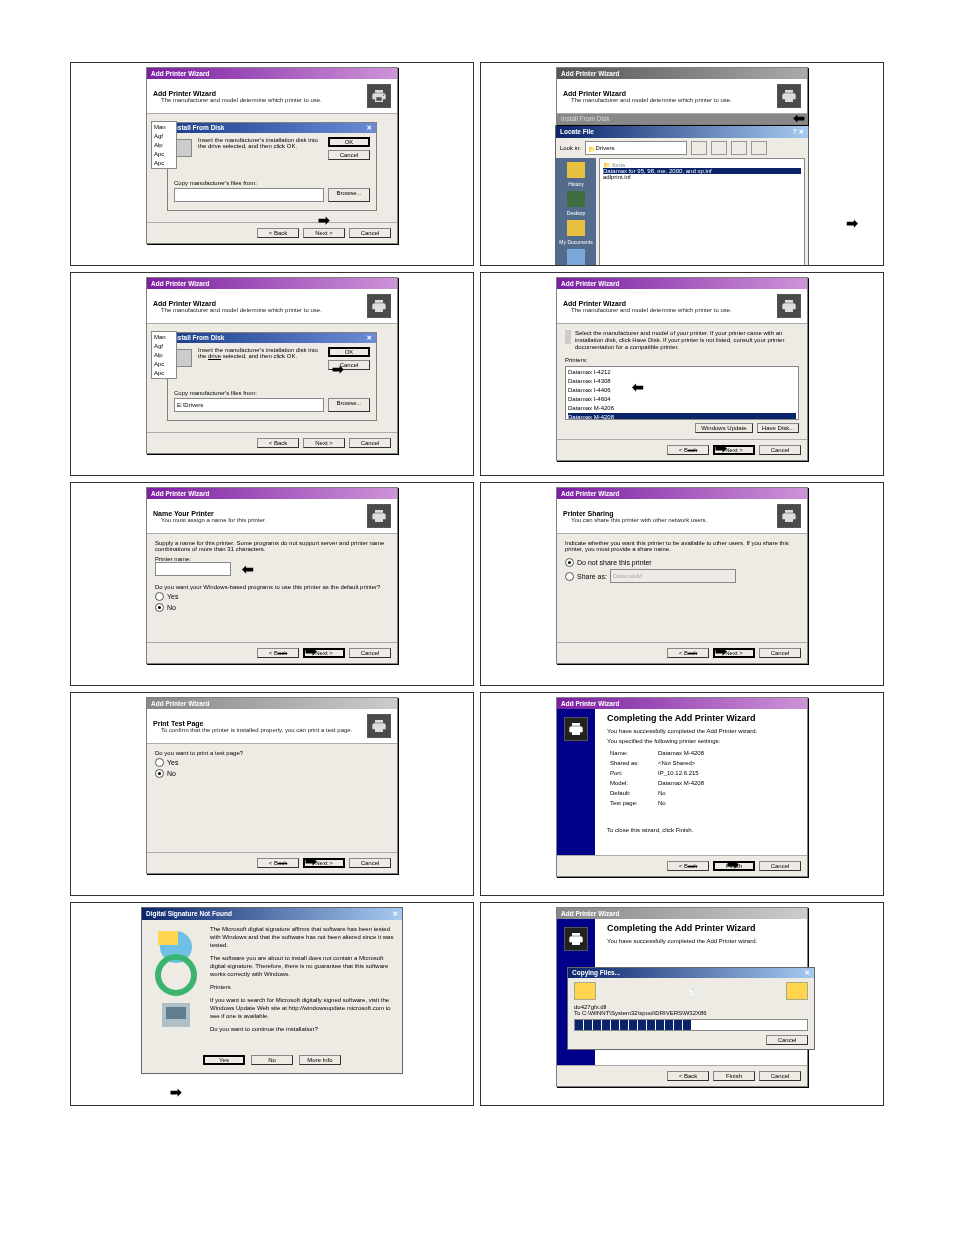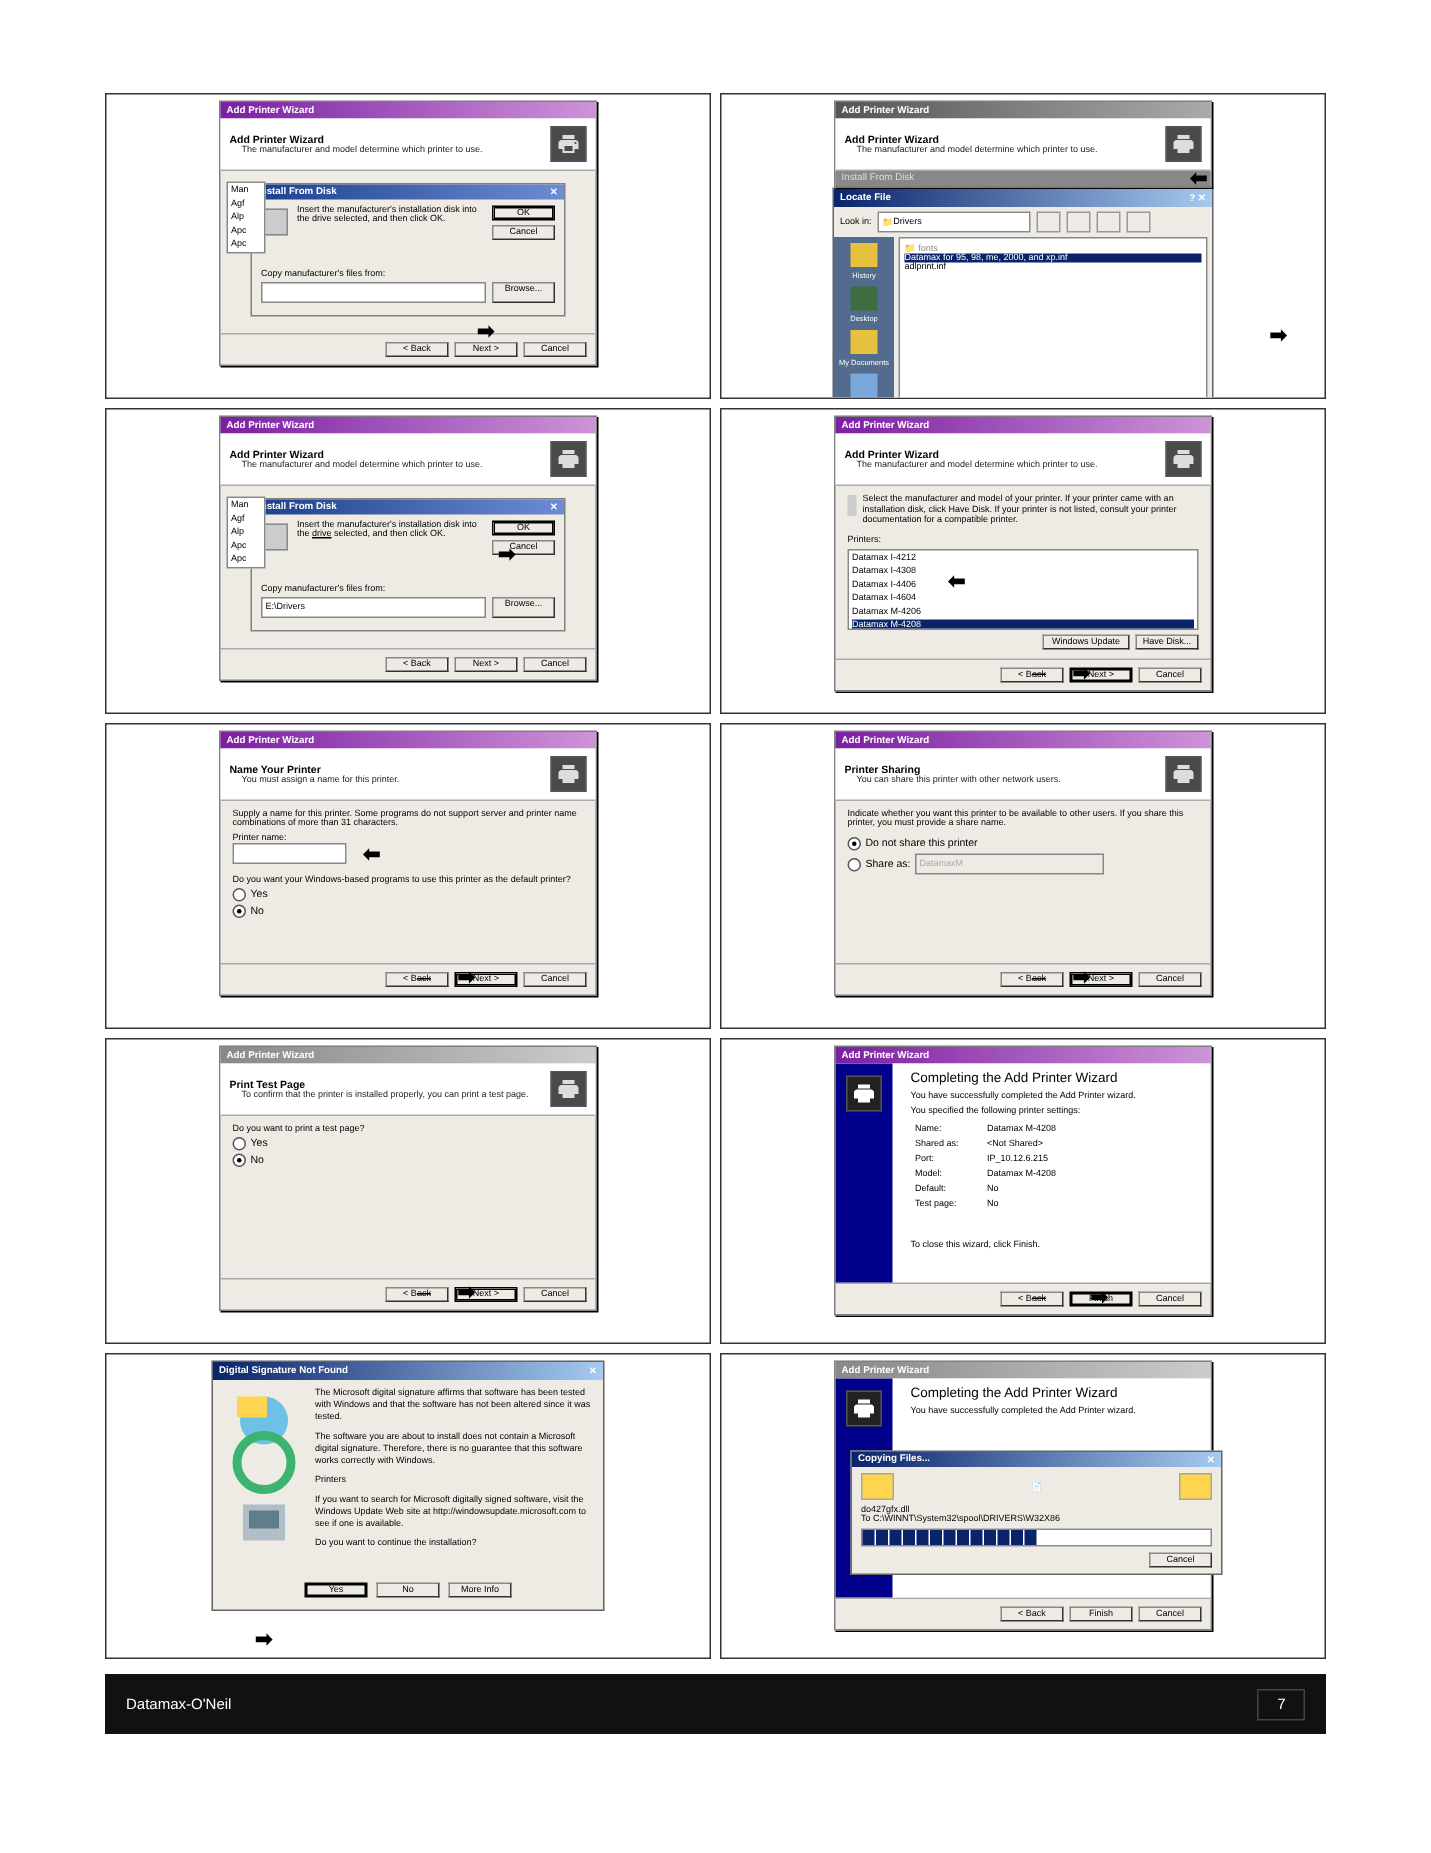--- a/index.html
+++ b/index.html
@@ -27,21 +27,21 @@
 .footer .pn{border:1px solid #444;padding:4px 12px}
 .disk-panel{background:#EDEBE4;border:1px solid #808080;margin:2px 12px;padding:4px 6px 8px 6px}
 .disk-title{background:linear-gradient(90deg,#1B3F8B 0%,#6C8CD5 100%);color:#fff;font-weight:bold;font-size:6.5px;margin:-4px -6px 4px -6px;padding:1px 4px;display:flex;justify-content:space-between}
 .listbox{background:#fff;border:1px solid #888;height:44px;overflow:hidden;font-size:6px;line-height:9px;padding:1px 2px;margin-top:3px}
 .txtfield{background:#fff;border:1px solid #888;height:12px;font-size:6px;padding:0 2px;display:flex;align-items:center}
 .icostack{display:flex;flex-direction:column;gap:3px;align-items:center;font-size:5px;text-align:center;color:#fff}
 .ico{width:18px;height:16px;display:flex;align-items:center;justify-content:center}
 .completing .wiz-body{display:flex;gap:8px;background:#fff}
 .completing .side{background:#00008B;width:38px;display:flex;align-items:flex-start;justify-content:center;padding-top:8px}
 .completing .txt{color:#000;font-size:6px;flex:1;padding:4px}
-.completing h3{font-size:9px;font-weight:normal;margin:0 0 5px 0}
+.completing h3{font-size:9px;font-weight:bold;margin:0 0 5px 0}
 .sig{background:#EDEBE4;border:1px solid #666;width:260px;margin:0 auto}
 .sig-title{background:linear-gradient(90deg,#0A246A 0%,#A6CAF0 100%);color:#fff;font-weight:bold;padding:2px 4px;font-size:6.5px;display:flex;justify-content:space-between}
 .sig-body{display:flex;gap:6px;padding:5px 6px}
 .sig-body .txt{font-size:6px;line-height:8px}
 .sig-foot{padding:5px 6px 8px 6px;display:flex;justify-content:center;gap:6px}
 .locate{background:#EDEBE4;border:1px solid #666;margin-top:1px}
 .locate .titlebar{background:linear-gradient(90deg,#0A246A 0%,#A6CAF0 100%);color:#fff;font-weight:bold;padding:2px 4px;font-size:6.5px;display:flex;justify-content:space-between}
 .locate .tool{padding:3px 4px;display:flex;align-items:center;gap:4px;font-size:6px}
 .locate .dd{flex:1;max-width:96px}
 .locate .toolbtn{width:14px;height:12px;border:1px solid #999;background:#EDEBE4}
@@ -544,17 +544,13 @@
     <div class="wiz-foot">
       <div class="btn">&lt; Back</div>
       <div class="btn">Finish</div>
       <div class="btn">Cancel</div>
     </div>
   </div>
 </div>
 
 </div>
 
-<div class="footer">
-  <span>Datamax-O'Neil</span>
-  <span class="pn">7</span>
-</div>
 </div>
 
 </body></html>

